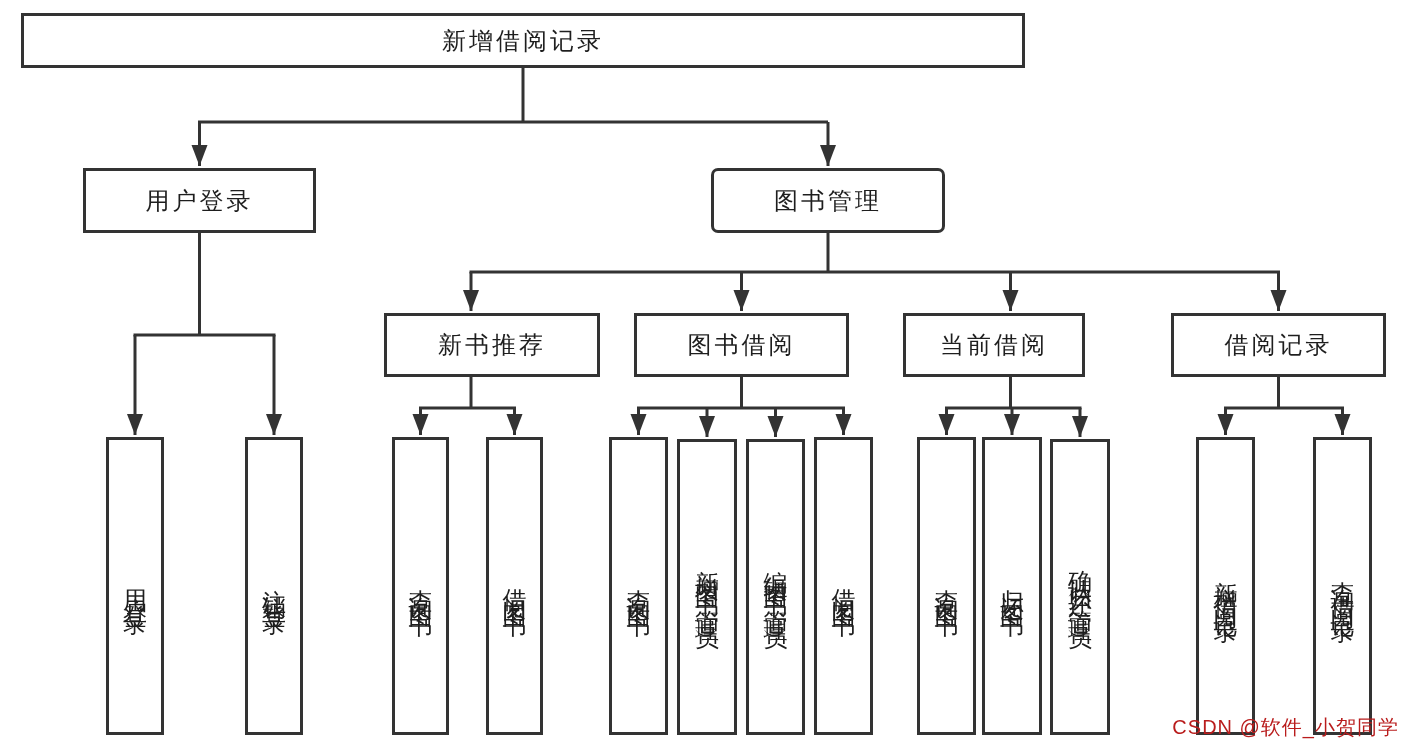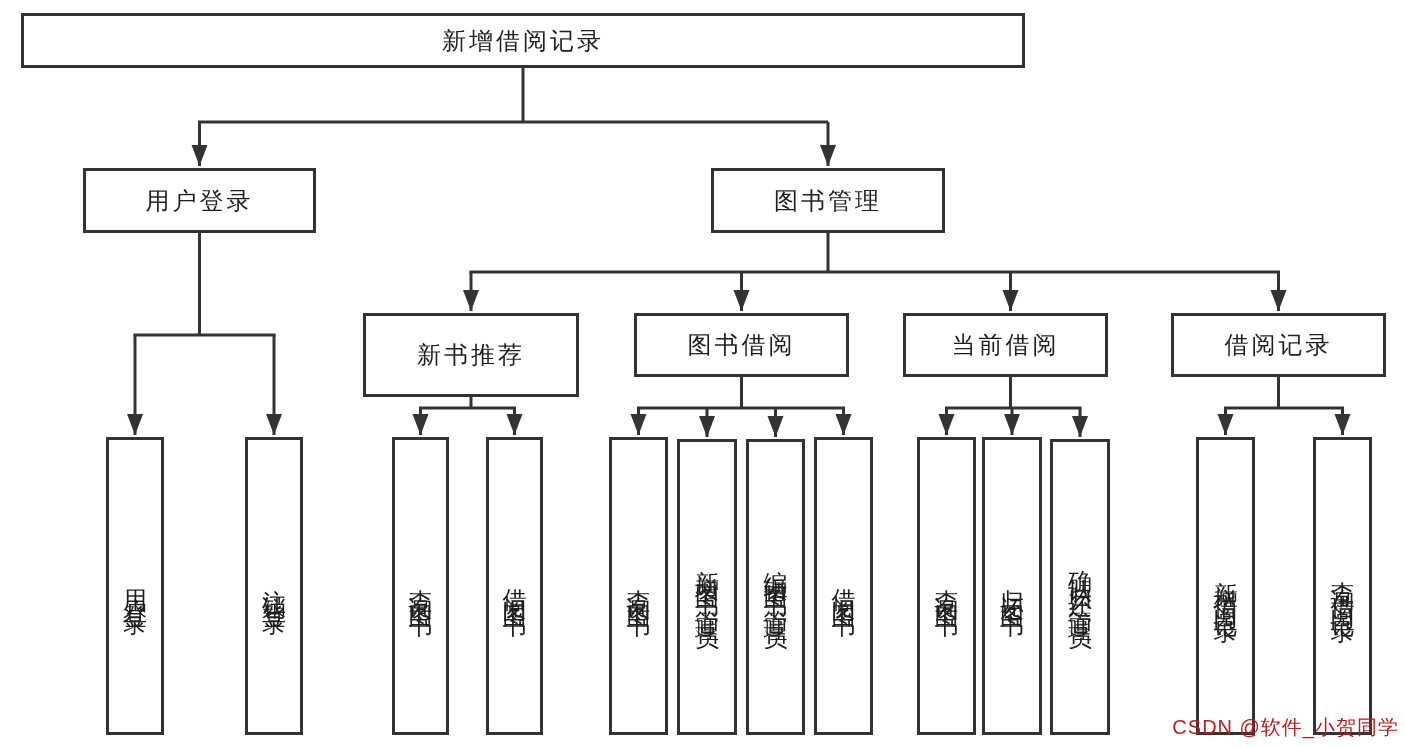--- a/index.html
+++ b/index.html
@@ -89,25 +89,25 @@
       <line x1="1278.5" y1="377" x2="1278.5" y2="408"></line>
       <line x1="1224" y1="408" x2="1344" y2="408"></line>
       <line x1="1225.5" y1="408" x2="1225.5" y2="435" marker-end="url(#arrow)"></line>
       <line x1="1342.5" y1="408" x2="1342.5" y2="435" marker-end="url(#arrow)"></line>
     </g>
   </svg>
 
   <div class="box" style="left:21px; top:13px; width:1004px; height:55px;">新增借阅记录</div>
 
   <div class="box" style="left:83px; top:168px; width:233px; height:65px;">用户登录</div>
-  <div class="box" style="left:711px; top:168px; width:234px; height:65px;">图书管理</div>
+  <div class="box" style="left:711px; top:168px; width:234px; height:65px;border-radius:7px;">图书管理</div>
 
-  <div class="box" style="left:363px; top:313px; width:216px; height:84px;">新书推荐</div>
+  <div class="box" style="left:384px; top:313px; width:216px; height:64px;">新书推荐</div>
   <div class="box" style="left:634px; top:313px; width:215px; height:64px;">图书借阅</div>
-  <div class="box" style="left:903px; top:313px; width:205px; height:64px;">当前借阅</div>
+  <div class="box" style="left:903px; top:313px; width:182px; height:64px;">当前借阅</div>
   <div class="box" style="left:1171px; top:313px; width:215px; height:64px;">借阅记录</div>
 
   <div class="box v" style="left:106px; top:437px; width:58px; height:298px;">用户登录</div>
   <div class="box v" style="left:245px; top:437px; width:58px; height:298px;">注销登录</div>
 
   <div class="box v" style="left:392px; top:437px; width:57px; height:298px;">查询图书</div>
   <div class="box v" style="left:486px; top:437px; width:57px; height:298px;">借阅图书</div>
 
   <div class="box v" style="left:609px; top:437px; width:59px; height:298px;">查询图书</div>
   <div class="box v" style="left:677px; top:439px; width:60px; height:296px;">新增图书（管理员）</div>

